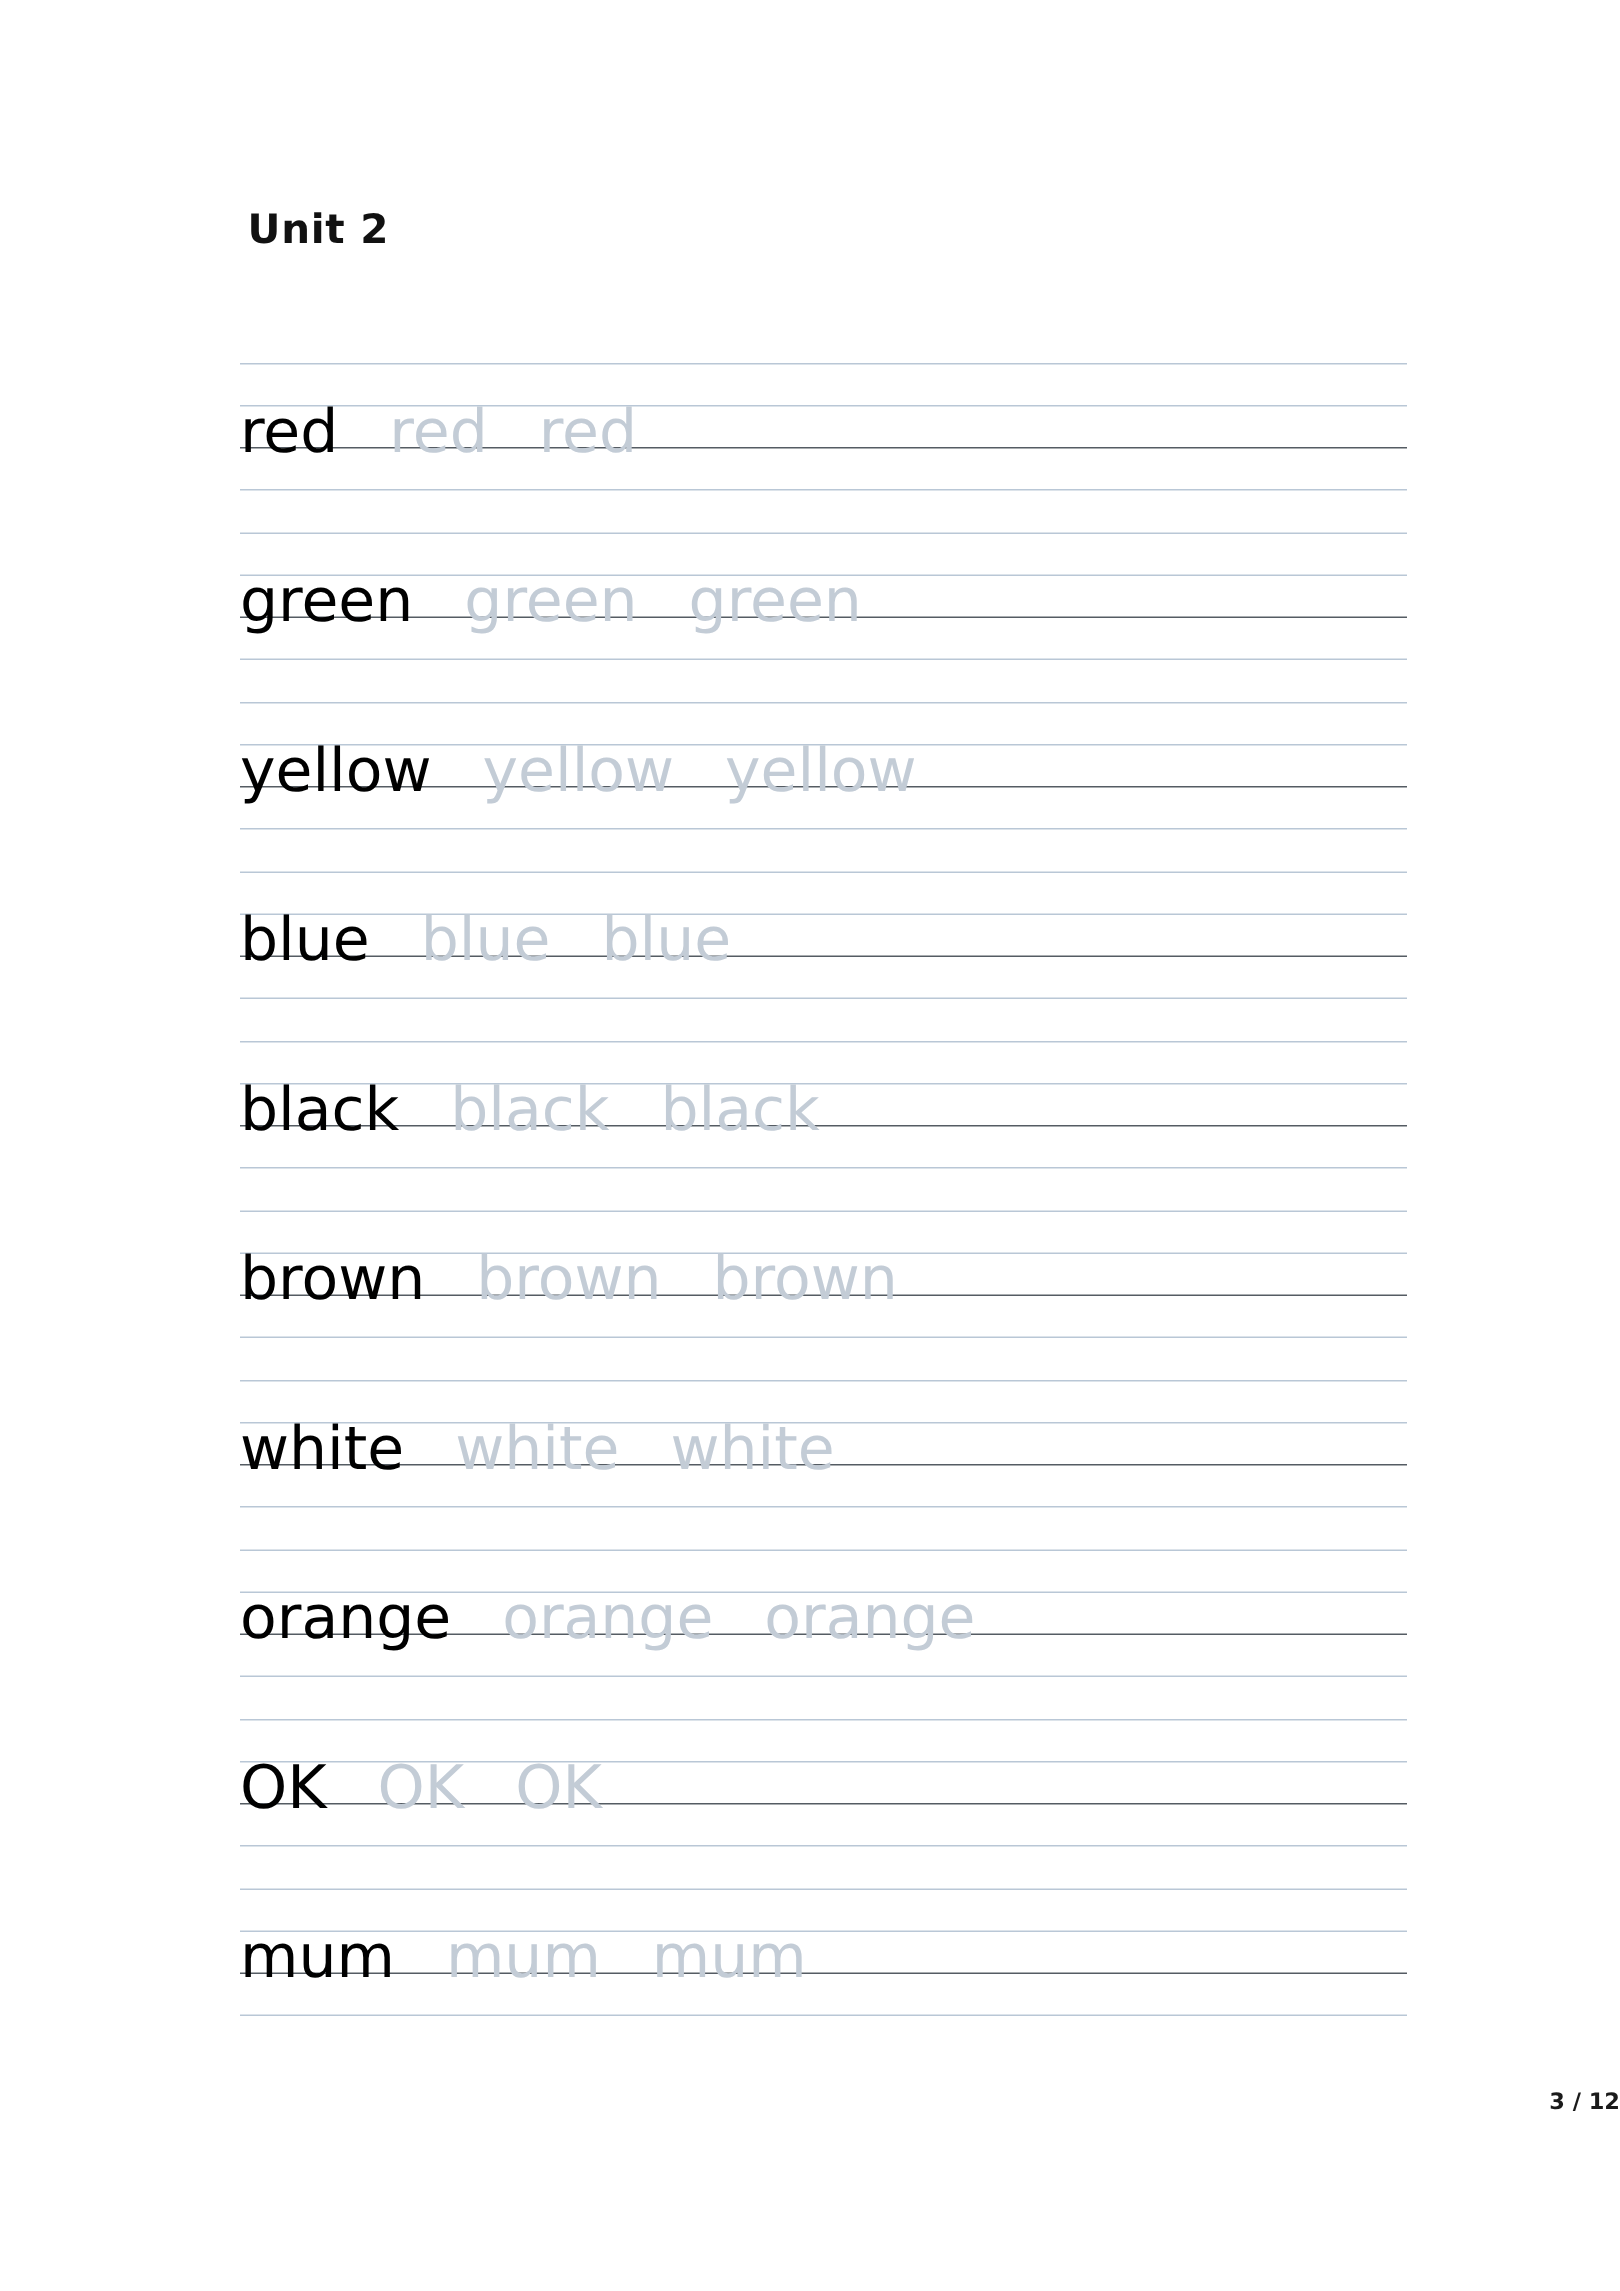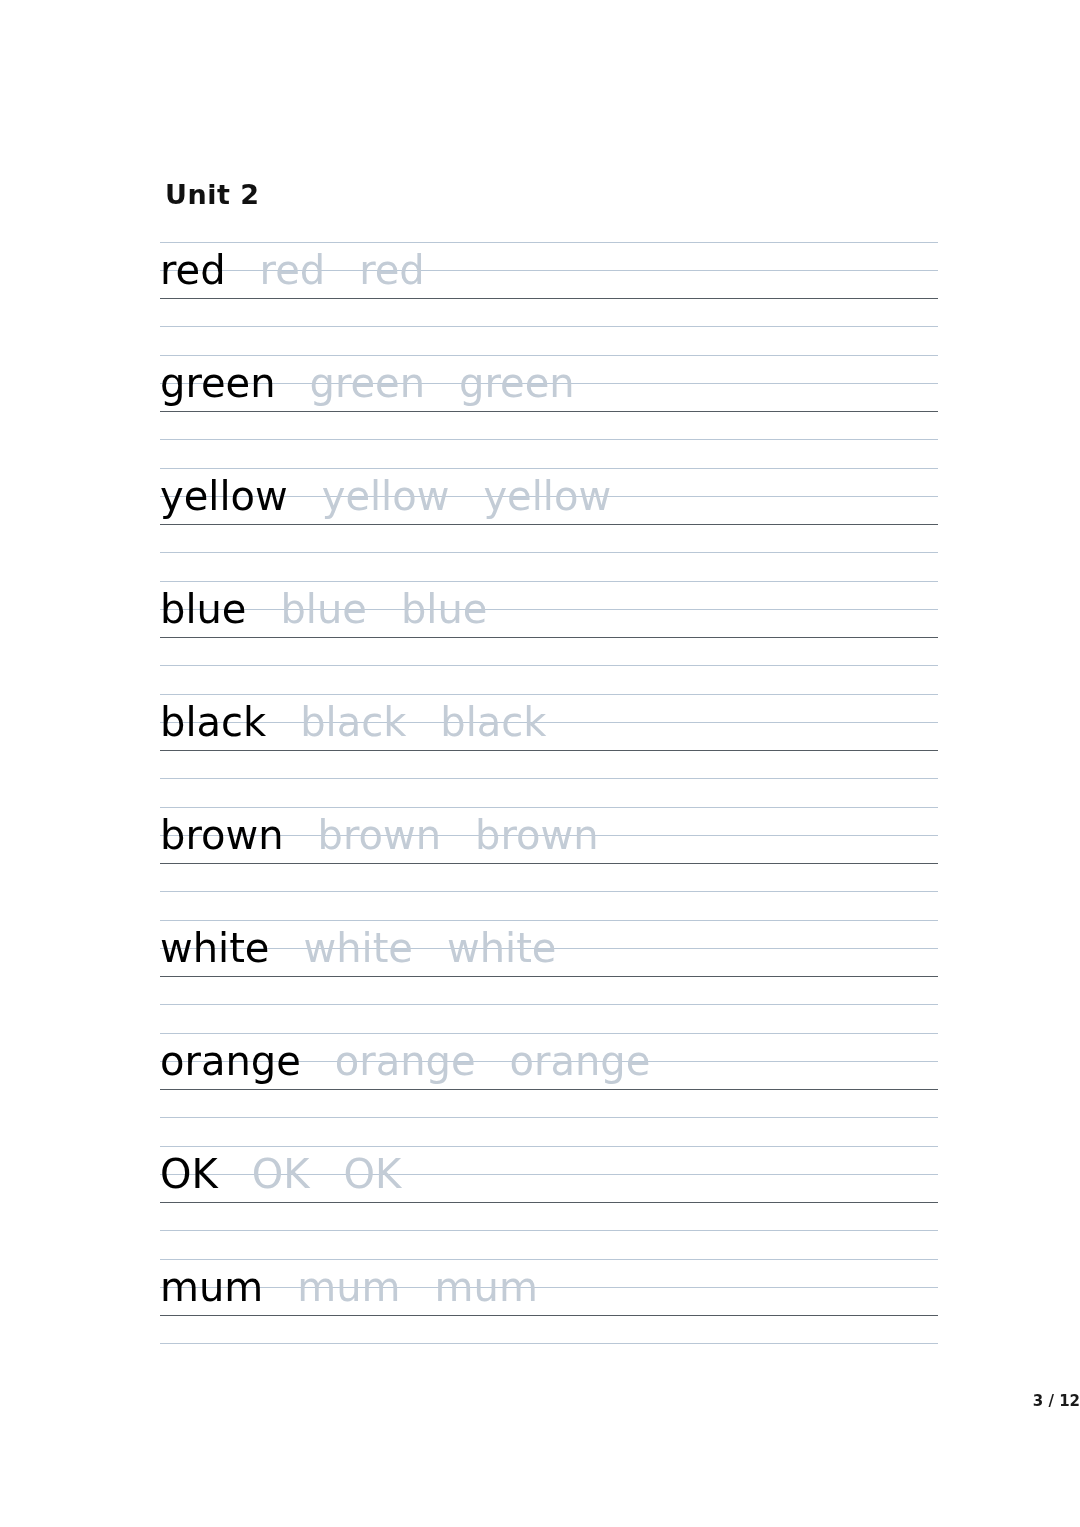--- a/index.html
+++ b/index.html
@@ -23,21 +23,20 @@
   }
   .title {
     position: absolute;
     left: 165px;
     top: 138px;
     font-family: "DejaVu Sans", sans-serif;
     font-size: 27px;
     font-weight: bold;
     color: #111111;
     letter-spacing: 0.5px;
-    margin-top: 41px;
   }
   .rows {
     position: absolute;
     left: 0;
     top: 228px;
     width: 1080px;
   }
   .row {
     position: relative;
     height: 113px;
@@ -59,21 +58,21 @@
     border-top: 1px solid #b9c7d6;
   }
   .guide .ln.l1 { top: 0px; }
   .guide .ln.l2 { top: 28px; }
   .guide .ln.l3 { top: 56px; border-top: 1px solid #555c63; }
   .guide .ln.l4 { top: 84px; }
 
   .words {
     position: absolute;
     left: 160px;
-    top: 0;
+    top: 18px;
     width: 790px;
     height: 84px;
     display: flex;
     align-items: baseline;
   }
   .word {
     font-family: "DejaVu Sans", sans-serif;
     font-size: 40px;
     line-height: 84px;
     letter-spacing: 0px;

